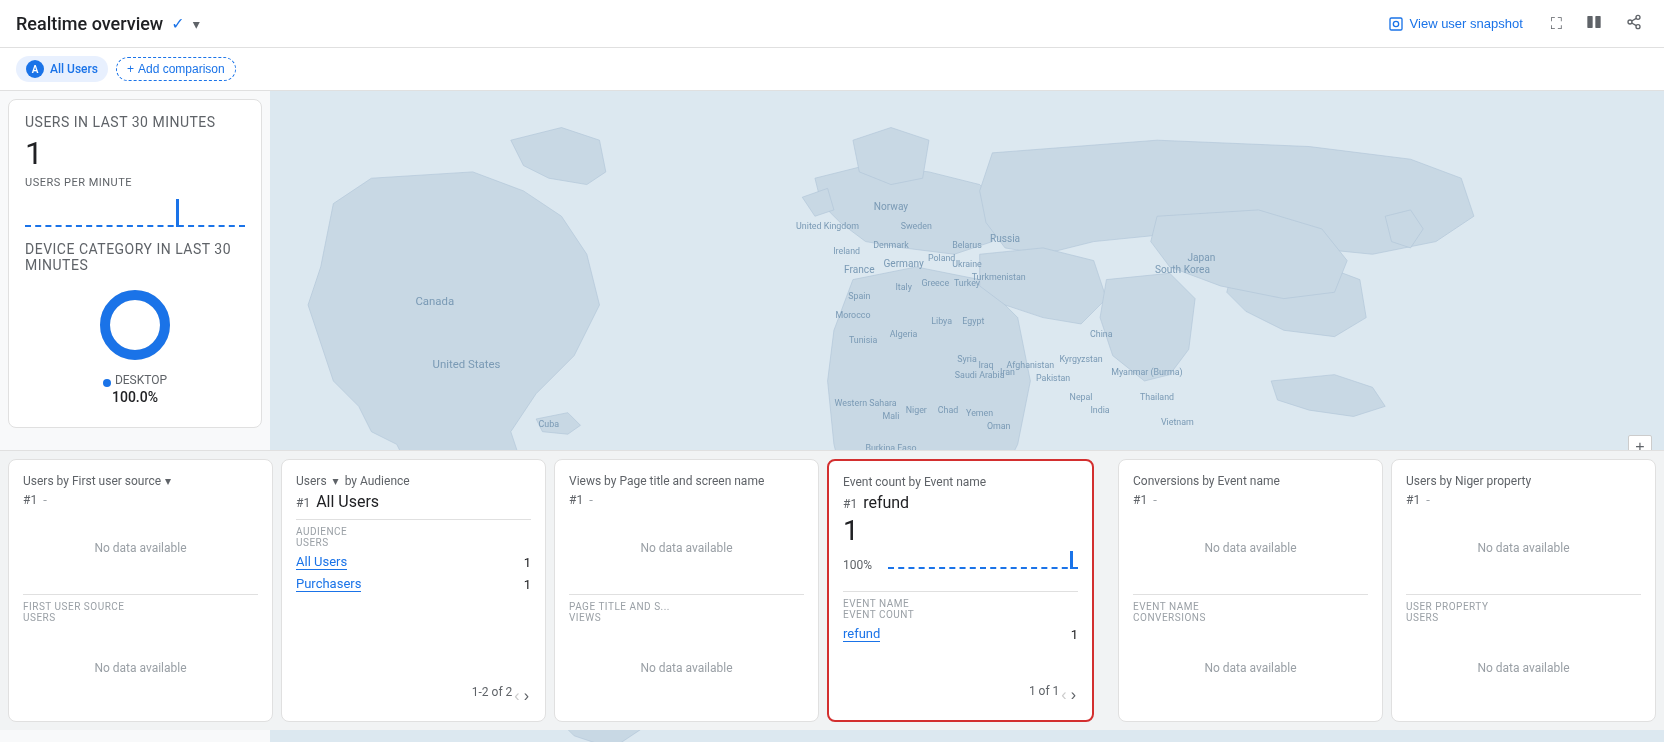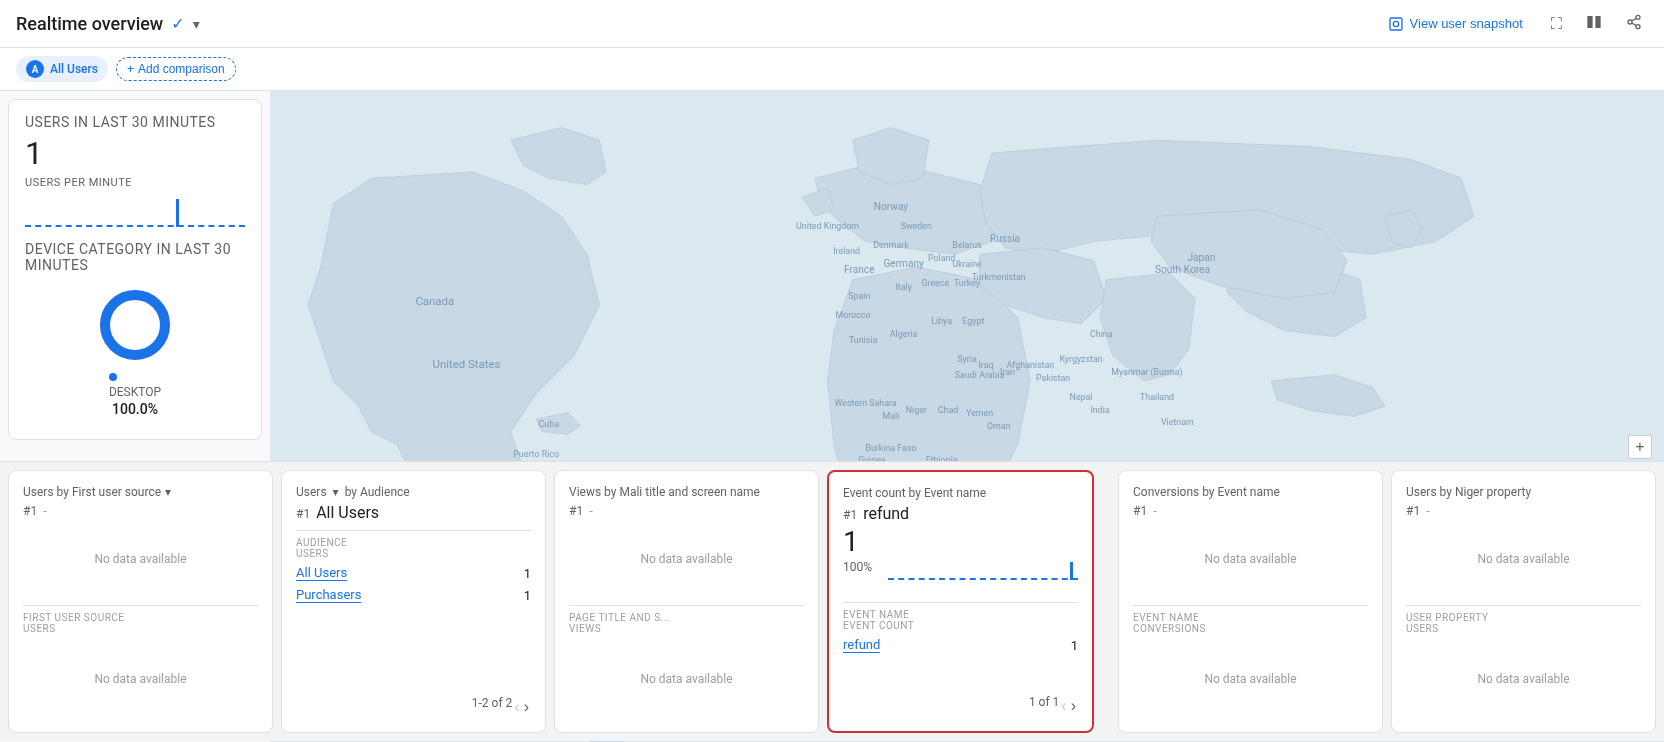--- a/index.html
+++ b/index.html
@@ -20,21 +20,21 @@
     .stat-label { font-size: 14px; color: #5f6368; text-transform: uppercase; letter-spacing: 0.5px; margin-bottom: 4px; }
     .stat-value { font-size: 32px; font-weight: 400; color: #202124; margin-bottom: 4px; }
     .stat-sublabel { font-size: 11px; color: #5f6368; text-transform: uppercase; letter-spacing: 0.5px; margin-bottom: 8px; }
     .sparkline-container { height: 40px; position: relative; margin-bottom: 4px; }
     .sparkline-dashed { border-bottom: 2px dashed #1a73e8; width: 100%; position: absolute; bottom: 10px; }
     .sparkline-bar { position: absolute; bottom: 10px; right: 30%; width: 3px; height: 28px; background: #1a73e8; }
 
     .donut-section { display: flex; flex-direction: column; align-items: center; padding: 8px 0; }
     .donut-container { position: relative; width: 80px; height: 80px; margin-bottom: 8px; }
     .donut-svg { width: 80px; height: 80px; }
-    .donut-legend { display: flex; align-items: flex-start; gap: 4px; font-size: 12px; color: #5f6368; margin-bottom: 2px; flex-direction: column; }
+    .donut-legend { display: flex; align-items: flex-end; gap: 4px; font-size: 12px; color: #5f6368; margin-bottom: 2px; }
     .donut-dot { width: 8px; height: 8px; border-radius: 50%; background: #1a73e8; }
     .donut-percent { font-size: 14px; font-weight: 500; color: #202124; }
     .map-controls { position: absolute; right: 12px; bottom: 40%; display: flex; flex-direction: column; gap: 2px; }
     .map-control-btn { width: 24px; height: 24px; background: #fff; border: 1px solid #ccc; display: flex; align-items: center; justify-content: center; cursor: pointer; font-size: 16px; color: #5f6368; border-radius: 2px; }
 
     
     .page-wrapper { position: relative; height: 742px; overflow: hidden; background: #f8f9fa; }
 
     .content-area { display: flex; height: calc(742px - 48px - 38px); position: relative; }
 
@@ -254,21 +254,21 @@
       </svg>
 
       
       <div class="map-controls">
         <button class="map-control-btn">+</button>
         <button class="map-control-btn">−</button>
       </div>
     </div>
   </div>
 
-  <div style="position:absolute;bottom:1px;left:0;right:0;height:280px;display:flex;gap:0;padding:0 4px 8px 4px;background:#f1f3f4;border-top:1px solid #e0e0e0;overflow-x:hidden;">
+  <div style="position:absolute;bottom:12px;left:0;right:0;height:280px;display:flex;gap:0;padding:0 4px 8px 4px;background:#f1f3f4;border-top:1px solid #e0e0e0;overflow-x:hidden;">
 
     <div class="card" style="margin:8px 4px 0 4px;">
       <div class="card-title">
         <span>Users by First user source</span>
         <span style="color:#5f6368;cursor:pointer;">▾</span>
       </div>
       <div style="display:flex;align-items:baseline;gap:6px;margin-bottom:2px;">
         <span class="card-rank">#1</span>
         <span class="no-data-dash">-</span>
       </div>
@@ -306,21 +306,21 @@
       </div>
       <div class="card-footer">
         <span>1-2 of 2</span>
         <button class="pagination-btn disabled">‹</button>
         <button class="pagination-btn">›</button>
       </div>
     </div>
 
     <div class="card" style="margin:8px 4px 0 4px;">
       <div class="card-title">
-        <span>Views by Mali title and screen name</span>
+        <span>Views by Page title and screen name</span>
       </div>
       <div style="display:flex;align-items:baseline;gap:6px;margin-bottom:2px;">
         <span class="card-rank">#1</span>
         <span class="no-data-dash">-</span>
       </div>
       <div class="card-no-data">No data available</div>
       <hr class="card-divider">
       <div class="card-col-headers">
         <span>PAGE TITLE AND S...</span>
         <span>VIEWS</span>
@@ -330,21 +330,21 @@
 
     <div class="card highlighted" style="margin:8px 4px 0 4px;">
       <div class="card-title">
         <span>Event count by Event name</span>
       </div>
       <div style="display:flex;align-items:baseline;gap:6px;margin-bottom:2px;">
         <span class="card-rank">#1</span>
         <span style="font-size:16px;color:#202124;">refund</span>
       </div>
       <div style="font-size:28px;font-weight:400;color:#202124;margin-bottom:2px;">1</div>
-      <div style="display:flex;align-items:flex-start;gap:16px;margin-bottom:4px;">
+      <div style="display:flex;align-items:center;gap:16px;margin-bottom:4px;">
         <span style="font-size:12px;color:#5f6368;">100%</span>
         <div class="card-sparkline" style="flex:1;">
           <div class="card-sparkline-dashed"></div>
           <div class="card-sparkline-bar"></div>
         </div>
       </div>
       <hr class="card-divider">
       <div class="card-col-headers">
         <span>EVENT NAME</span>
         <span>EVENT COUNT</span>

